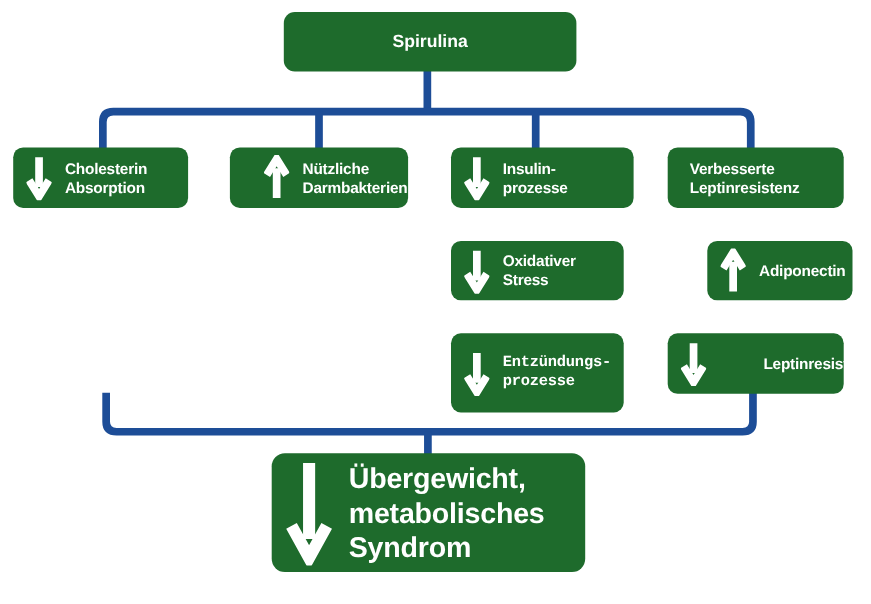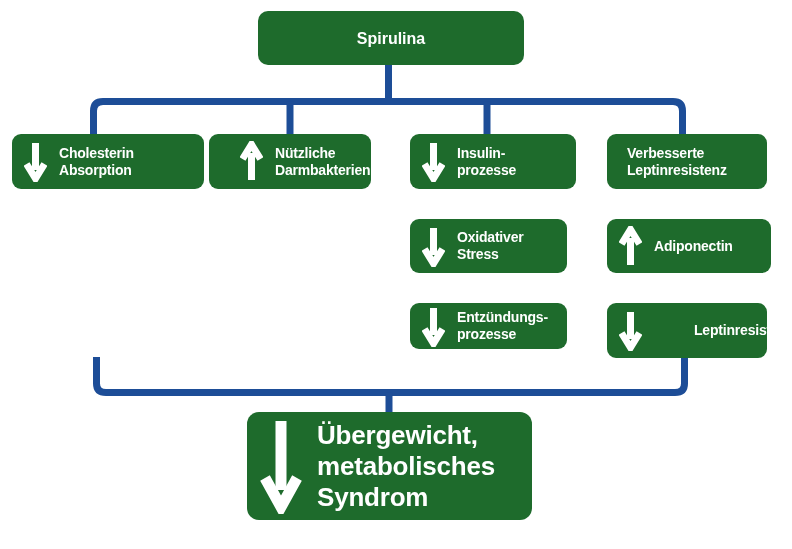--- a/index.html
+++ b/index.html
@@ -39,29 +39,29 @@
   .node .arrow-icon{margin:0 12px 0 12px;}
 
   
   .node.title{
     left:258px;top:11px;width:266px;height:54px;
     border-radius:10px;justify-content:center;
   }
   .node.title .label{font-size:16px;letter-spacing:0;}
 
   
-  .n1{left:12px; top:134px; width:192px; height:55px;}
+  .n1{left:12px; top:134px; width:159px; height:55px;}
   .n2{left:209px;top:134px; width:162px; height:55px;padding-left:19px;}
   .n3{left:410px;top:134px; width:166px; height:55px;}
   .n4{left:607px;top:134px; width:160px; height:55px; padding-left:20px;}
   
   .n5{left:410px;top:219px; width:157px; height:54px;}
-  .n6{left:607px;top:219px; width:164px; height:54px;}
+  .n6{left:643px;top:219px; width:132px; height:54px;}
   
-  .n7{left:410px;top:303px; width:157px; height:46px;}
+  .n7{left:410px;top:303px; width:157px; height:72px;font-family:Liberation Mono, monospace;}
   .n8{left:607px;top:303px; width:160px; height:55px;gap:40px;}
 
   
   .node.outcome{
     left:247px;top:412px;width:285px;height:108px;
     border-radius:12px;
   }
   .node.outcome .arrow-icon{margin:0 15px 0 13px;}
   .node.outcome .label{font-size:26px;line-height:31px;letter-spacing:-0.2px;}
 </style>

